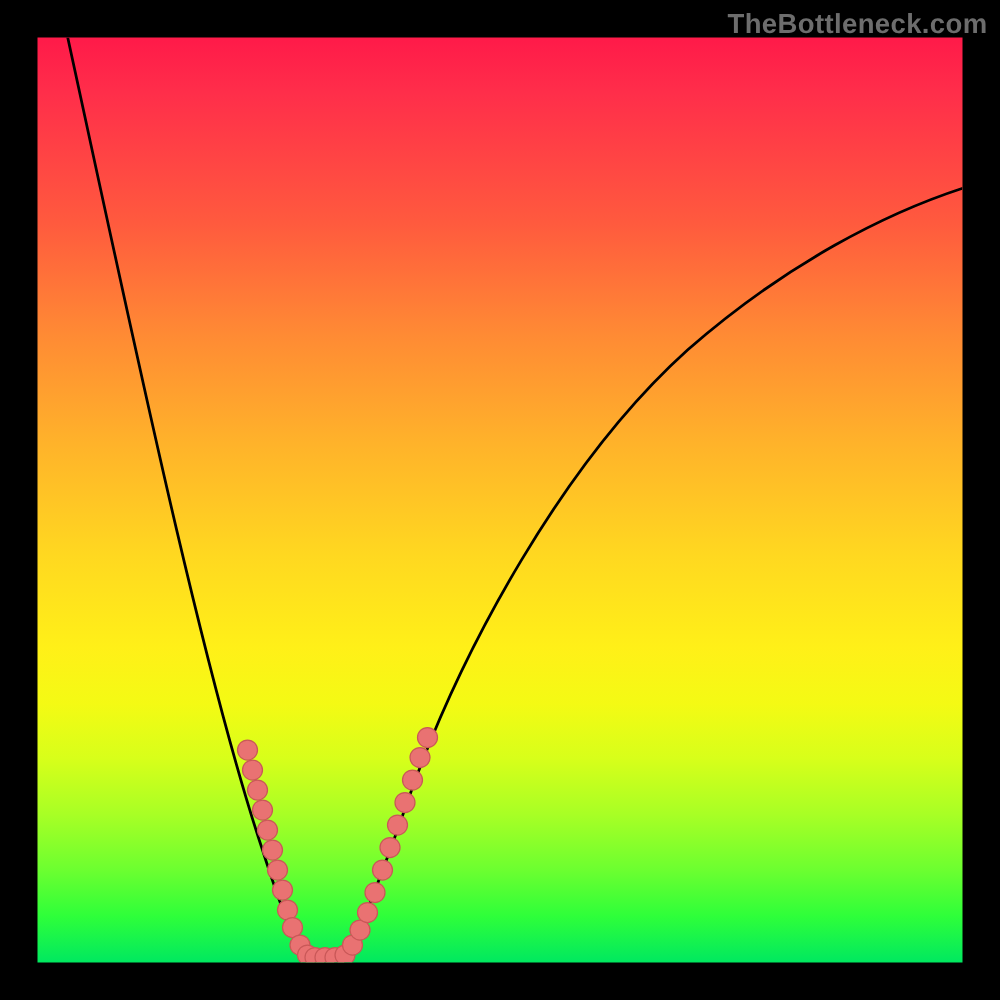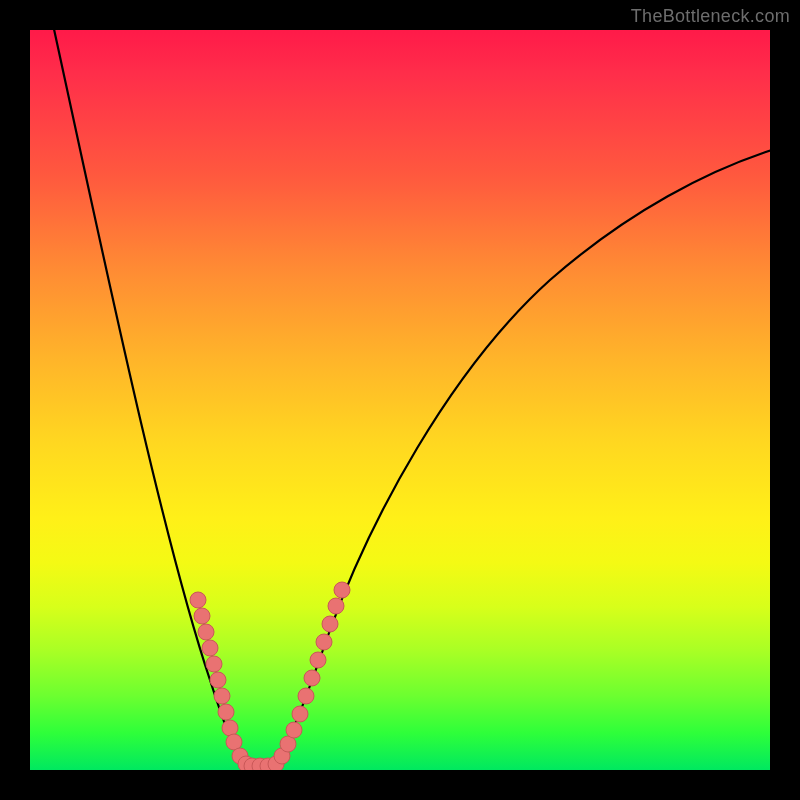--- a/index.html
+++ b/index.html
@@ -42,22 +42,22 @@
       #6cff30 90%,
       #2eff3a 95%,
       #00e860 100%
     );
   }
   .branding {
     position: absolute;
     top: 6px;
     right: 10px;
     color: #6d6d6d;
-    font-size: 18px;
-    font-weight: 400;
+    font-size: 22px;
+    font-weight: 700;
     letter-spacing: 0.3px;
     user-select: none;
   }
   svg.curves {
     position: absolute;
     left: 0;
     top: 0;
     width: 740px;
     height: 740px;
   }

